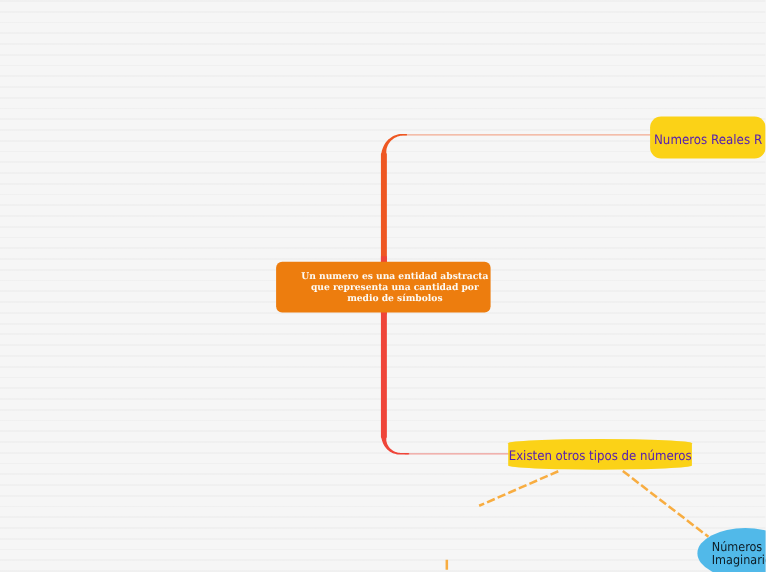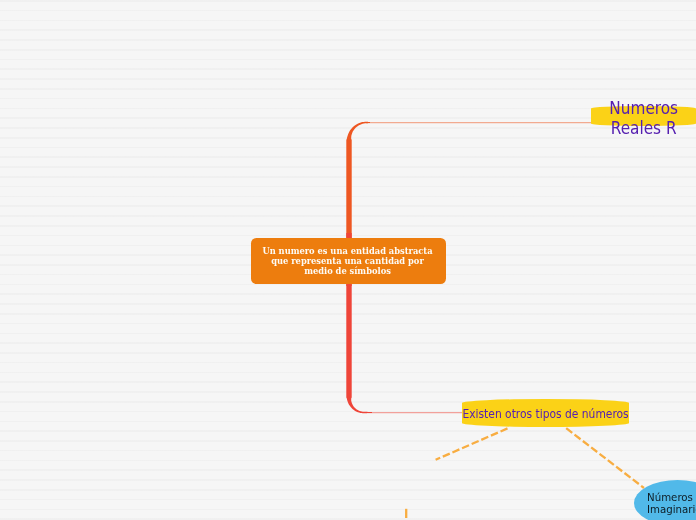--- a/index.html
+++ b/index.html
@@ -34,27 +34,27 @@
   <svg class="links" viewBox="0 0 696 520">
     <path fill="#EE5722" d="M351.7,286.0 L351.7,261.7 L351.7,237.3 L351.7,213.0 L351.7,188.7 L351.7,164.3 L351.7,140.0 L351.2,138.8 L351.2,137.6 L351.3,136.3 L351.5,135.1 L351.9,133.9 L352.3,132.8 L352.8,131.6 L353.5,130.5 L354.2,129.5 L355.0,128.5 L355.9,127.6 L356.9,126.8 L357.9,126.0 L359.0,125.3 L360.2,124.7 L361.4,124.2 L362.6,123.8 L363.9,123.5 L365.2,123.3 L366.5,123.2 L366.6,123.2 L366.9,123.2 L367.1,123.2 L367.5,123.2 L367.8,123.2 L368.2,123.1 L368.6,123.1 L369.1,123.1 L369.5,123.1 L370.0,123.0 L370.0,122.0 L369.5,121.9 L369.1,121.9 L368.6,121.9 L368.2,121.9 L367.8,121.8 L367.5,121.8 L367.1,121.8 L366.9,121.8 L366.6,121.8 L366.5,121.8 L365.1,121.8 L363.6,121.9 L362.2,122.1 L360.8,122.5 L359.4,122.9 L358.1,123.5 L356.8,124.2 L355.5,124.9 L354.4,125.8 L353.2,126.7 L352.2,127.8 L351.2,128.9 L350.3,130.1 L349.5,131.3 L348.8,132.7 L348.2,134.1 L347.7,135.5 L347.2,136.9 L346.9,138.5 L346.3,140.0 L346.3,164.3 L346.3,188.7 L346.3,213.0 L346.3,237.3 L346.3,261.7 L346.3,286.0 Z"></path>
     <path fill="#EF4539" d="M346.3,233.0 L346.3,260.4 L346.3,287.8 L346.3,315.2 L346.3,342.7 L346.3,370.1 L346.3,397.5 L346.9,398.8 L347.2,400.2 L347.6,401.4 L348.1,402.7 L348.6,403.9 L349.2,405.0 L350.0,406.1 L350.7,407.1 L351.6,408.1 L352.5,409.0 L353.5,409.8 L354.5,410.6 L355.6,411.2 L356.7,411.8 L357.9,412.3 L359.1,412.6 L360.3,412.9 L361.5,413.1 L362.8,413.2 L364.0,413.2 L364.3,413.2 L364.8,413.2 L365.5,413.2 L366.2,413.2 L367.0,413.2 L367.9,413.1 L368.9,413.1 L369.9,413.1 L370.9,413.1 L372.0,413.0 L372.0,412.0 L370.9,411.9 L369.9,411.9 L368.9,411.9 L367.9,411.9 L367.0,411.8 L366.2,411.8 L365.5,411.8 L364.8,411.8 L364.3,411.8 L364.0,411.8 L362.9,411.7 L361.8,411.5 L360.7,411.2 L359.6,410.9 L358.6,410.5 L357.7,410.0 L356.7,409.4 L355.9,408.7 L355.0,408.0 L354.3,407.2 L353.6,406.4 L353.0,405.5 L352.5,404.6 L352.0,403.6 L351.7,402.6 L351.4,401.6 L351.2,400.6 L351.2,399.5 L351.2,398.5 L351.7,397.5 L351.7,370.1 L351.7,342.7 L351.7,315.2 L351.7,287.8 L351.7,260.4 L351.7,233.0 Z"></path>
     <line x1="366" y1="122.6" x2="598" y2="122.6" stroke="#EE5722" stroke-width="1.25" stroke-opacity="0.48"></line>
     <line x1="368" y1="412.6" x2="468" y2="412.6" stroke="#EF4539" stroke-width="1.25" stroke-opacity="0.48"></line>
     <path d="M507.5,428.4 L435.6,459.8" stroke="#F8AD41" stroke-width="2.3" stroke-dasharray="7.6 2.9" fill="none"></path>
     <path d="M566.2,428.2 L644.0,488.0" stroke="#F8AD41" stroke-width="2.3" stroke-dasharray="7.6 2.9" fill="none"></path>
     <path d="M406.2,508.8 L406.2,528" stroke="#F8AD41" stroke-width="2.3" stroke-dasharray="9.1 2.9" fill="none"></path>
   </svg>
 
-  <div class="node center-node" style="left:251px;top:237.6px;width:195.4px;height:46.4px;padding-right:2.4px;">
+  <div class="node center-node" style="left:251px;top:237.6px;width:195.4px;height:46.4px;padding-right:2.4px;justify-content:flex-end;">
     <span style="white-space:pre-line">Un numero es una entidad abstracta
 que representa una cantidad por
 medio de símbolos</span>
   </div>
 
-  <div class="node pill" style="left:591.4px;top:106.3px;width:104.6px;height:20px;font-size:17px;padding-top:2.6px;">
+  <div class="node pill" style="left:591.4px;top:106.3px;width:104.6px;height:38px;font-size:12px;padding-top:2.6px;border-radius:10px;">
     <span style="white-space:pre-line">Numeros Reales R</span>
   </div>
 
   <div class="node pill" style="left:462.3px;top:399.0px;width:166.6px;height:28.0px;font-size:11.92px;padding-top:1.5px;text-align:right;">
     <span style="white-space:pre-line">Existen otros tipos de números</span>
   </div>
 
 
   <div class="node ellipse" style="left:633.5px;top:479.5px;width:87px;height:46px;padding-top:3.8px;">
     <span style="white-space:pre-line;text-align:left">Números

